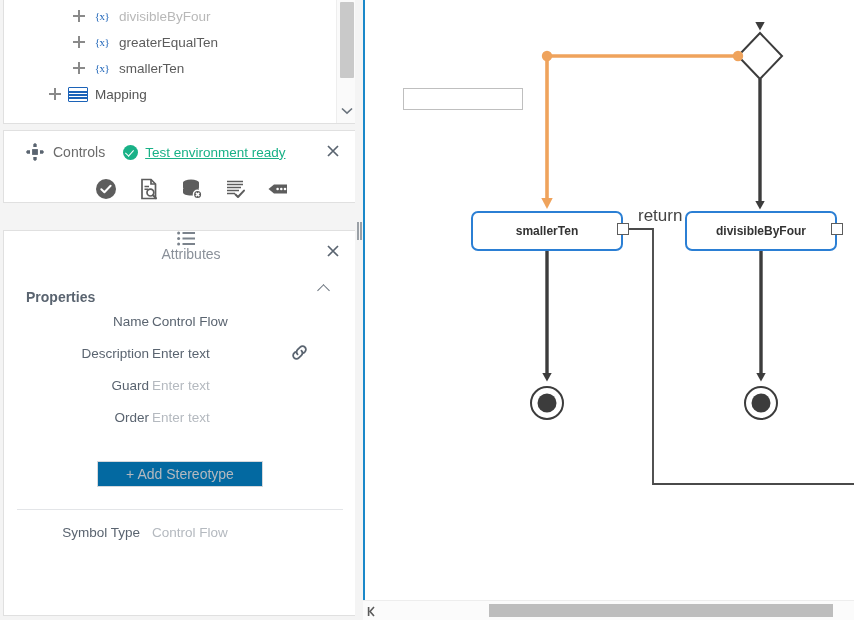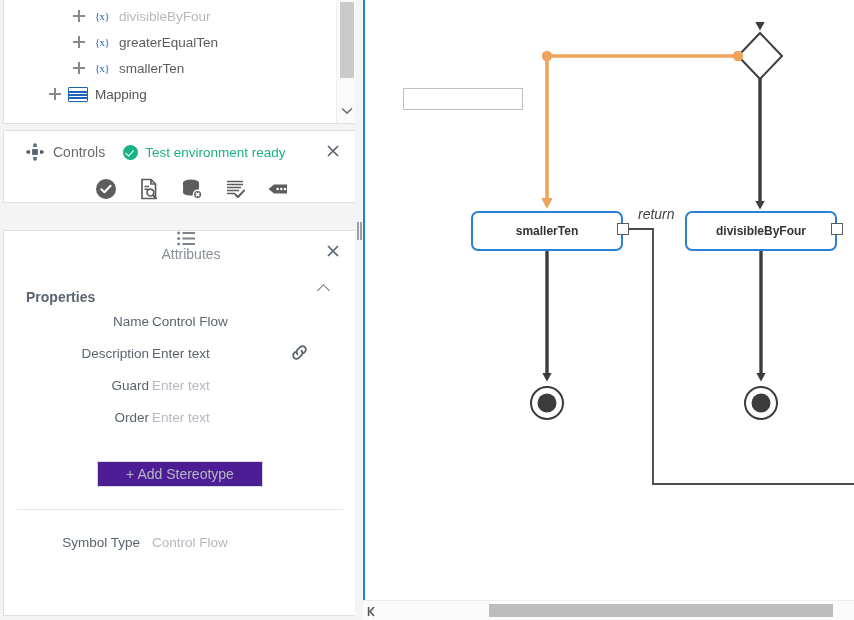--- a/index.html
+++ b/index.html
@@ -97,21 +97,21 @@
   .env-status { display:flex; align-items:center; margin-left:18px; }
   .ic-check-green {
     width:15px; height:15px; border-radius:50%; background:#19b187;
     margin-right:7px; flex:none; position:relative;
   }
   .ic-check-green::after {
     content:""; position:absolute; left:4px; top:3.5px;
     width:4px; height:7px; border:solid #fff; border-width:0 1.7px 1.7px 0;
     transform: rotate(42deg);
   }
-  .env-text { font-size:13.5px; color:#19b187; }
+  .env-text { font-size:13.5px; color:#19b187;text-decoration:underline; }
   .panel-close {
     position:absolute; right:14px; top:11px;
     width:18px; height:18px; cursor:pointer;
     display:flex; align-items:center; justify-content:center;
     color:#5a6470; font-size:15px; line-height:1;
   }
   .controls-icons {
     display:flex; align-items:center; gap:19px;
     padding-left:90px; margin-top:4px;
   }
@@ -153,28 +153,28 @@
   .prop-value { font-size:13.5px; color:#5a6470; }
   .prop-value.placeholder { color:#b4b9bf; }
   .ic-link {
     position:absolute; left:286px; top:7px;
     width:19px; height:17px; cursor:pointer;
   }
 
   .add-stereo-wrap { display:flex; justify-content:center; margin-top:28px; }
   .add-stereo {
     width:166px; height:26px;
-    border:1px solid #d5d8dc; background:#4c1d95;
+    border:1px solid #d5d8dc; background:#0369a1;
     display:flex; align-items:center; justify-content:center;
     font-size:14px; color:#b4b9bf; cursor:pointer;
   }
   .attr-divider {
     margin:22px 13px 0 13px; height:1px; background:#e3e5e8;
   }
-  .symbol-row { display:flex; align-items:center; height:34px; margin-top:15px; }
+  .symbol-row { display:flex; height:34px; margin-top:15px; }
   .symbol-label {
     width:148px; text-align:right; padding-right:12px;
     font-size:13.5px; color:#5a6470;
   }
   .symbol-value { font-size:13.5px; color:#b4b9bf; }
 
   
   #splitter {
     position:absolute; left:355px; top:0; width:8px; height:620px;
     background:#f4f4f4; cursor:col-resize;
@@ -205,22 +205,22 @@
     background:#fff;
     display:flex; align-items:center; justify-content:center;
     font-size:12px; font-weight:bold; color:#333;
     cursor:pointer;
   }
   .port {
     position:absolute; width:12px; height:12px;
     border:1.6px solid #5d5d5d; background:#fff;
   }
   .edge-label {
-    position:absolute; font-size:14px; color:#444;
-    background:#fff; padding:0 1px;font-style:italic;
+    position:absolute; font-size:17px; color:#444;
+    background:#fff; padding:0 1px;
   }
   .empty-rect {
     position:absolute; border:1px solid #bfbfbf; background:#fff;
   }
 
   
   #hscroll {
     position:absolute; left:363px; bottom:0;
     width:491px; height:20px;
     background:#fbfbfb; border-top:1px solid #ededed;

